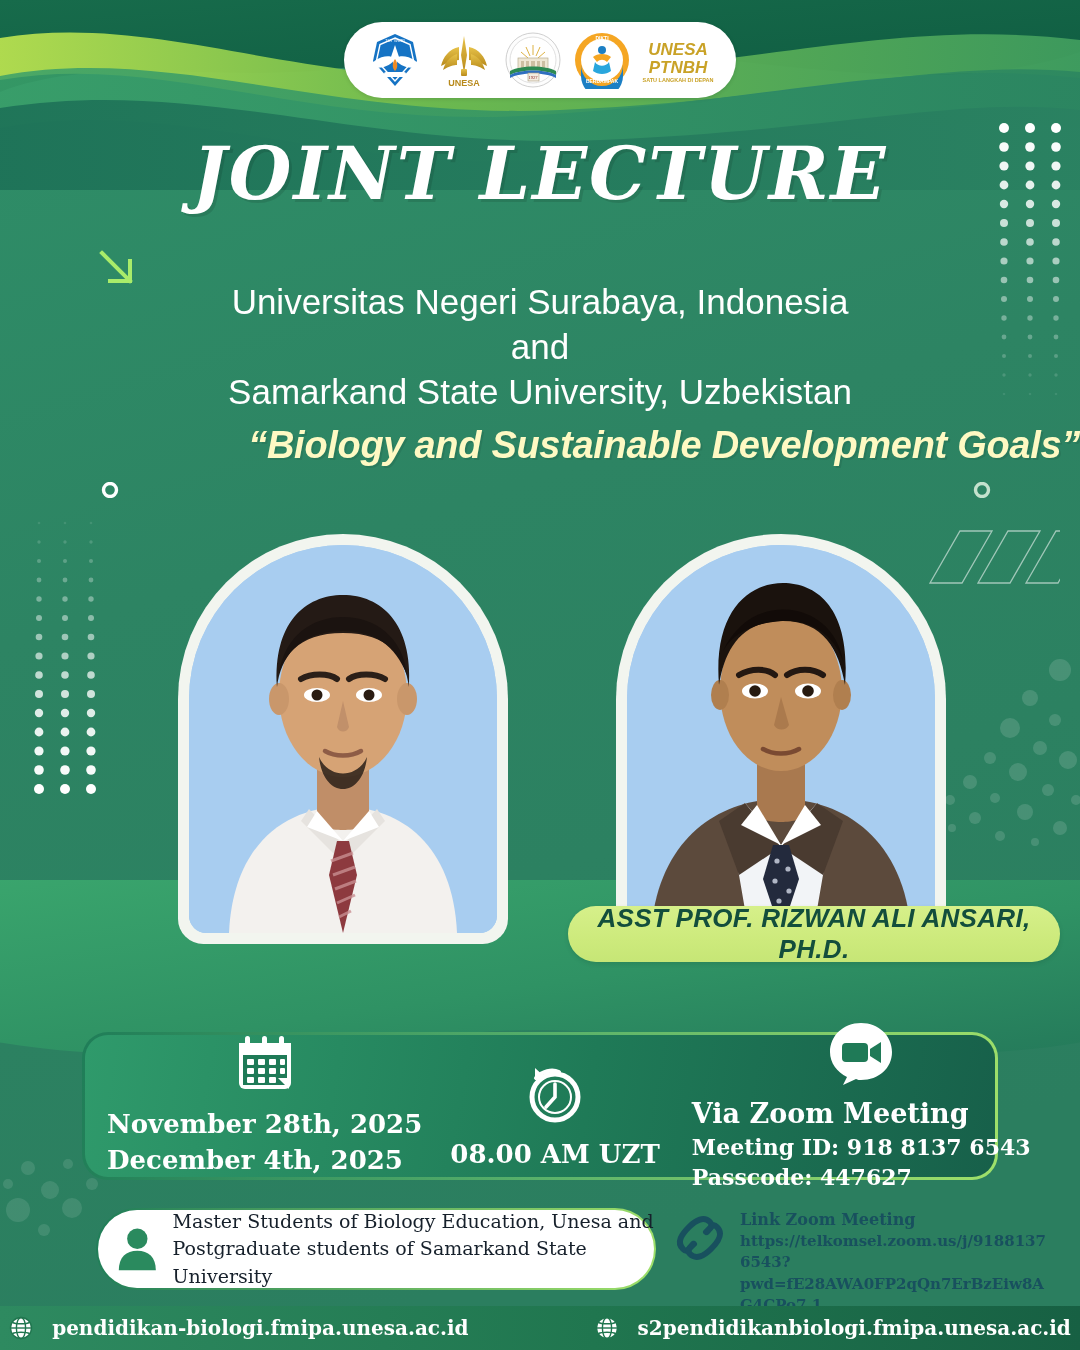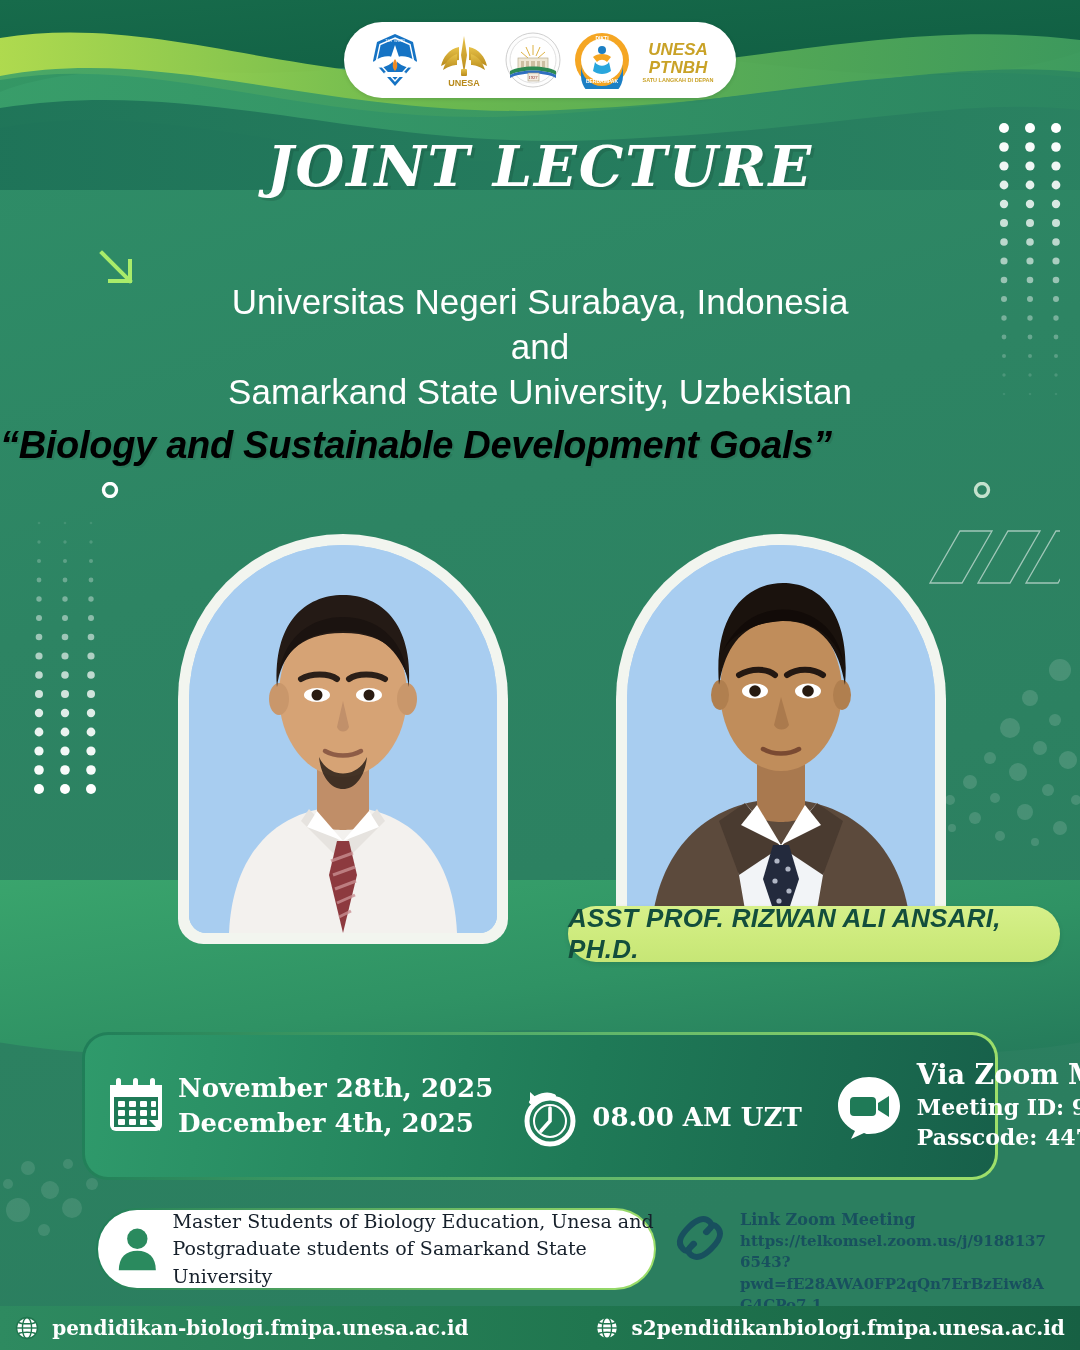--- a/index.html
+++ b/index.html
@@ -26,33 +26,33 @@
     display:flex; align-items:center; justify-content:center; gap:11px;
     z-index:6; box-shadow:0 1px 4px rgba(0,0,0,.12);
   }
   .logo { height:58px; width:58px; position:relative; flex:0 0 auto; display:flex; align-items:flex-end; justify-content:center;}
   .logo svg { display:block; }
 
   
   .title {
     position:absolute; top:138px; left:0; width:1080px; text-align:center;
     font-family:"DejaVu Serif", serif;
-    font-weight:700; font-style:italic; font-size:56px; letter-spacing:2px;
+    font-weight:700; font-style:italic; font-size:72px; letter-spacing:2px;
     color:#ffffff; z-index:5; line-height:1;
     text-shadow:3px 3px 0 rgba(0,0,0,0.10);
   }
   .subtitle {
     position:absolute; top:264px; left:0; width:1080px; text-align:center;
     font-size:35px; color:#ffffff; line-height:1.28; font-weight:400; z-index:5;margin-top:16px;
   }
   .arrow-deco { position:absolute; left:92px; top:243px; z-index:5; }
 
   .theme {
-    position:absolute; top:424px; left:0; width:1080px; text-align:left;
-    font-size:38px; font-weight:700; font-style:italic; color:#000000; z-index:5;
+    position:absolute; top:424px; left:0; width:1080px; text-align:right;
+    font-size:38px; font-weight:700; font-style:italic; color:#fef9c3; z-index:5;
     text-shadow:2px 2px 0 rgba(0,0,0,0.08); letter-spacing:-.3px;
   }
   .divider { position:absolute; top:482px; left:100px; width:892px; height:16px; z-index:5; }
 
   
   .dots { position:absolute; z-index:3; }
 
   
   .diag { position:absolute; top:525px; right:20px; z-index:3; }
   .bubbles { position:absolute; top:650px; right:0px; z-index:3; }
@@ -78,34 +78,34 @@
 
   .badge {
     position:absolute; z-index:7; height:56px; border-radius:28px;
     background:linear-gradient(180deg,#d6f08a 0%,#cdea7c 60%,#c6e676 100%);
     display:flex; align-items:center; justify-content:center;
     color:#134e3c; font-weight:700; font-style:italic;
     letter-spacing:.3px;
     box-shadow:0 2px 5px rgba(0,0,0,.10);
   }
   #badge1 { left:78px; top:906px; width:478px; font-size:29px; }
-  #badge2 { left:568px; top:906px; width:492px; font-size:26px; }
+  #badge2 { left:568px; top:906px; width:492px; font-size:26px;text-align:center; }
   .infobar-outer-fix {
     position:absolute; left:82px; top:1032px; width:916px; height:148px;
     border-radius:26px; z-index:5;
     background:linear-gradient(100deg,#1f7d58 0%,#57b06a 50%,#9fe06a 100%);
     padding:3px;
   }
   .infobar {
     width:100%; height:100%; border-radius:23px;
     background:linear-gradient(100deg,#2f9a6b 0%,#1f7a57 55%,#17604a 100%);
     display:flex; align-items:center; padding:0 22px; gap:10px;
     font-family:"DejaVu Serif", serif;
   }
-  .info-item { display:flex; align-items:center; gap:13px; color:#fff; }
+  .info-item { display:flex; align-items:center; gap:13px; color:#fff;flex-direction:column; }
   .info-lines { display:flex; flex-direction:column; justify-content:center; }
   .info-lines span { font-weight:700; line-height:1.36; white-space:nowrap; }
 
   .zoomblock .zoom-title { font-size:27px; font-weight:700; line-height:1.2; margin-bottom:2px; }
   .zoomblock span { font-size:22px; }
 
   
   .audience {
     position:absolute; left:96px; top:1208px; width:560px; height:82px;
     background:#ffffff; border-radius:41px; z-index:6;
@@ -123,21 +123,21 @@
   .linkblock .ltxt { font-family:"DejaVu Serif",serif; color:#18505e; }
   .linkblock .ltitle { font-size:16px; font-weight:700; line-height:1.45; }
   .linkblock .lurl { font-size:15px; font-weight:700; line-height:1.42; word-break:break-all; }
 
   
   .footer {
     position:absolute; left:0; bottom:0; width:1080px; height:44px;
     background:linear-gradient(90deg,#2e8a60 0%,#20764f 55%,#176043 100%);
     display:flex; align-items:center; justify-content:center; gap:126px; z-index:8;
   }
-  .foot-item { display:flex; align-items:flex-end; gap:13px; color:#fff;
+  .foot-item { display:flex; align-items:flex-end; gap:19px; color:#fff;
                font-family:"DejaVu Serif",serif; font-size:20px; font-weight:600; }
 </style>
 </head>
 <body>
 
 <div id="poster">
 
   <svg class="topwaves" width="1080" height="1350" viewBox="0 0 1080 1350" style="top:0;left:0;height:1350px;z-index:1">
     <defs>
       <linearGradient id="bgGrad" x1="0" y1="0" x2="0.25" y2="1">

